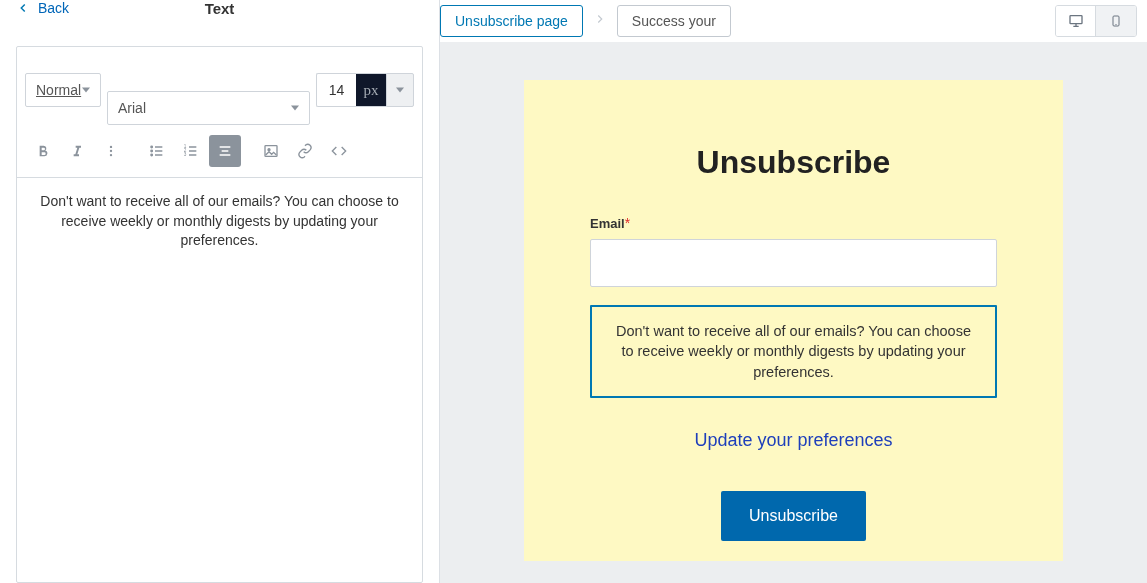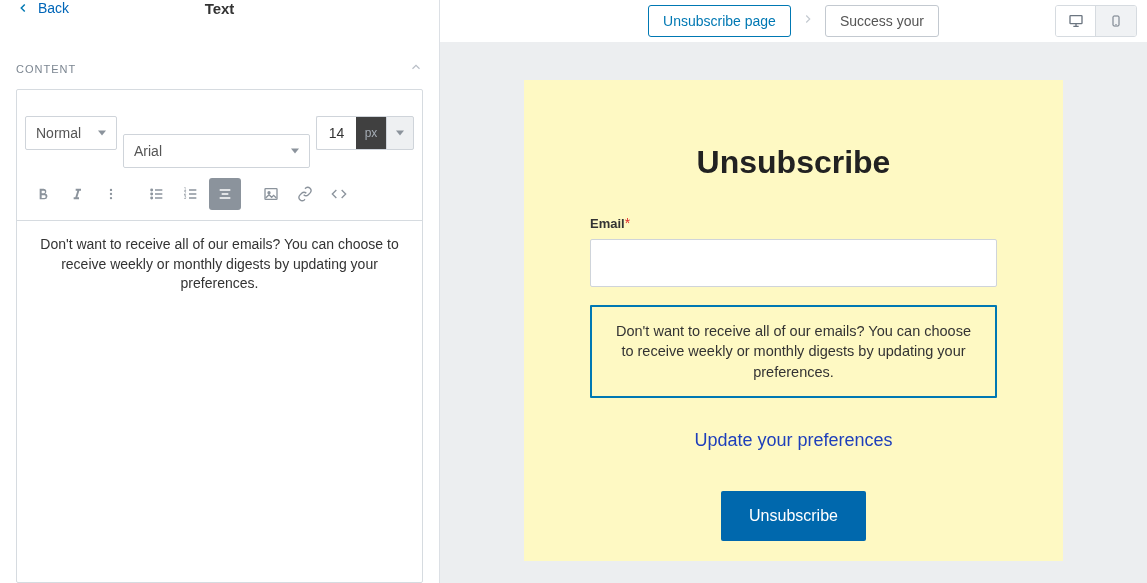--- a/index.html
+++ b/index.html
@@ -87,21 +87,21 @@
       justify-content: space-between;
       border: 1px solid #cfd4da;
       border-radius: 2px;
       height: 34px;
       padding: 0 10px;
       font-size: 14px;
       color: #555;
       background: #fff;
       cursor: pointer;
     }
-    .select-format { width: 92px; }
+    .select-format { width: 76px; text-decoration: underline; }
     .select-font { flex: 1; margin-top: 36px; }
     .fontsize-group {
       display: flex;
       align-items: stretch;
       height: 34px;
     }
     .fontsize-input {
       width: 40px;
       border: 1px solid #cfd4da;
       border-right: none;
@@ -109,26 +109,27 @@
       font-size: 14px;
       color: #333;
       outline: none;
       border-radius: 2px 0 0 2px;
     }
     .fontsize-unit {
       width: 30px;
       border: 1px solid #cfd4da;
       border-left: none;
       border-right: none;
-      background: #404040;
+      background: #0f172a;
       color: #a5acb4;
-      font-size: 12px;
+      font-size: 15px;
       display: flex;
       align-items: center;
       justify-content: center;
+      font-family: Liberation Serif, serif;
     }
     .fontsize-chevron {
       width: 28px;
       border: 1px solid #cfd4da;
       background: #eef0f2;
       display: flex;
       align-items: center;
       justify-content: center;
       border-radius: 0 2px 2px 0;
       cursor: pointer;
@@ -168,21 +169,20 @@
     .right-panel {
       flex: 1;
       display: flex;
       flex-direction: column;
       background: #fff;
     }
     .right-header {
       height: 42px;
       display: flex;
       align-items: center;
-      justify-content: center;
       position: relative;
       border-bottom: 1px solid transparent;
     }
     .page-tabs {
       display: flex;
       align-items: center;
       gap: 10px;
     }
     .page-tab {
       border: 1px solid #c3c9d0;
@@ -301,28 +301,20 @@
     <div class="left-header">
       <div class="back-link">
         <svg width="14" height="14" viewBox="0 0 24 24" fill="none" stroke="#0078b3" stroke-width="2.5">
             <path d="M15 18l-6-6 6-6"></path>
           </svg>
         <span>Back</span>
       </div>
       <div class="panel-title">Text</div>
     </div>
 
-    <div class="section-header">
-      <span class="section-label">CONTENT</span>
-      <span class="chevron-collapse">
-        <svg width="14" height="14" viewBox="0 0 24 24" fill="none" stroke="currentColor" stroke-width="2">
-            <path d="M6 15l6-6 6 6"></path>
-          </svg>
-      </span>
-    </div>
 
     <div class="editor-card">
       <div class="editor-toolbar-row1">
         <div class="select select-format">
           <span>Normal</span>
           <svg width="8" height="8" viewBox="0 0 10 6">
               <path class="caret" d="M0 0l5 6 5-6z"></path>
             </svg>
         </div>
         <div class="select select-font">

